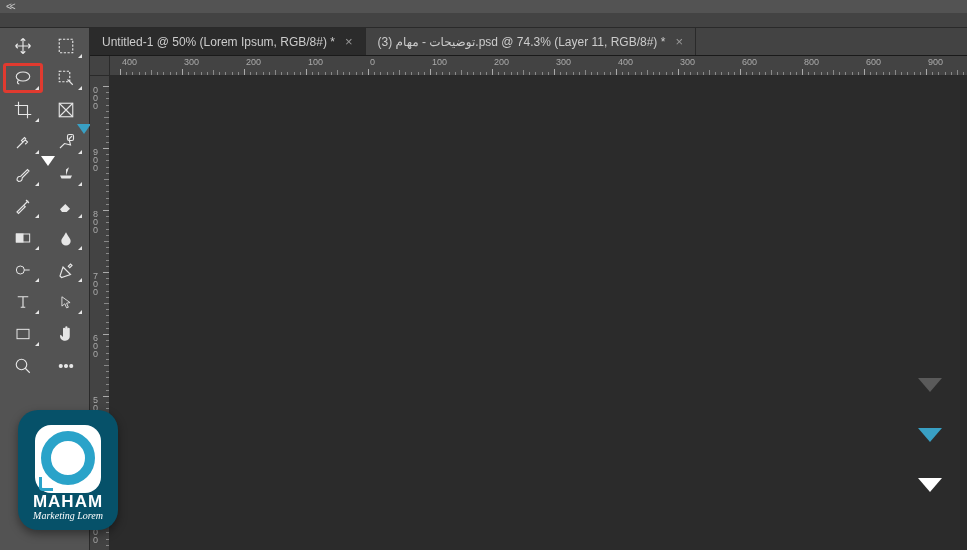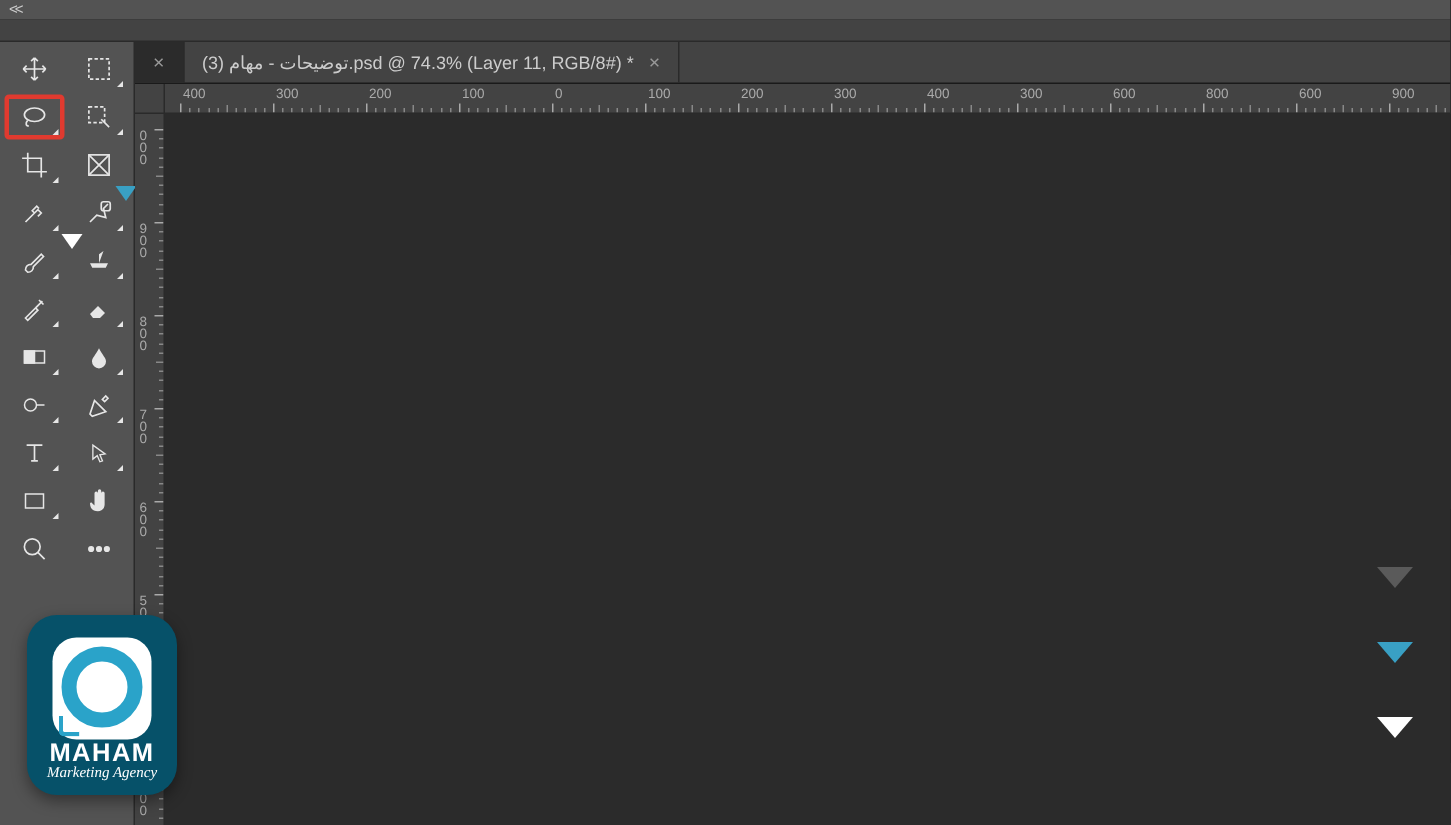--- a/index.html
+++ b/index.html
@@ -230,20 +230,21 @@
             </svg>
         </div>
 
       </div>
     </div>
 
     <div class="main">
 
       <div class="tabs">
         <div class="tab active">
+          <span>Untitled-1 @ 50% (Lorem Ipsum, RGB/8#) *</span>
           <span class="close">×</span>
         </div>
         <div class="tab">
           <span>توضيحات - مهام (3).psd @ 74.3% (Layer 11, RGB/8#) *</span>
           <span class="close">×</span>
         </div>
       </div>
 
       <div class="workspace">
         <div class="ruler-corner"></div>
@@ -571,14 +572,14 @@
 <div class="overlay-tri tri-grey"></div>
 <div class="overlay-tri tri-cyan"></div>
 <div class="overlay-tri tri-white"></div>
 
 <div class="logo-wrap">
   <div style="position:relative; background:#fff; border-radius:16px; padding:6px 6px 2px 6px;">
     <div class="logo-circle"></div>
     <div style="position:absolute; left:4px; bottom:2px; width:14px; height:14px; border:3px solid #2aa3c9; border-top:none; border-right:none; border-radius:0 0 0 4px;"></div>
   </div>
   <div class="logo-txt">MAHAM</div>
-  <div class="logo-sub">Marketing Agency</div>
+  <div class="logo-sub">Marketing Lorem</div>
 </div>
 
 </body></html>

